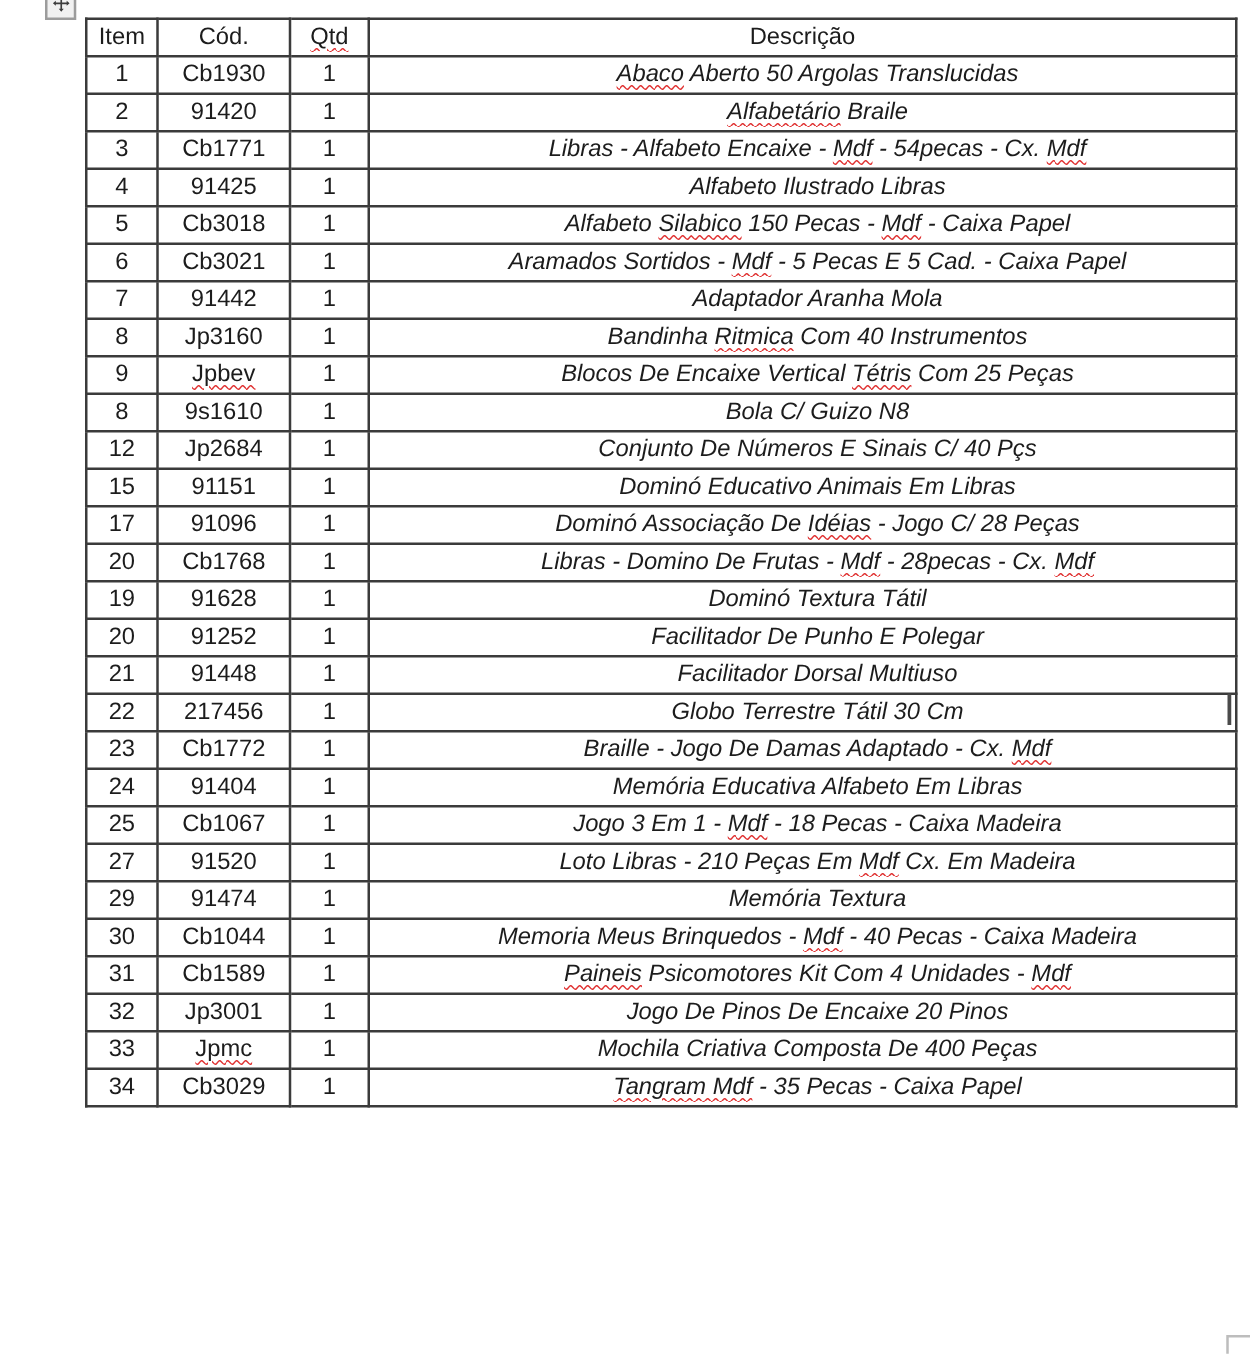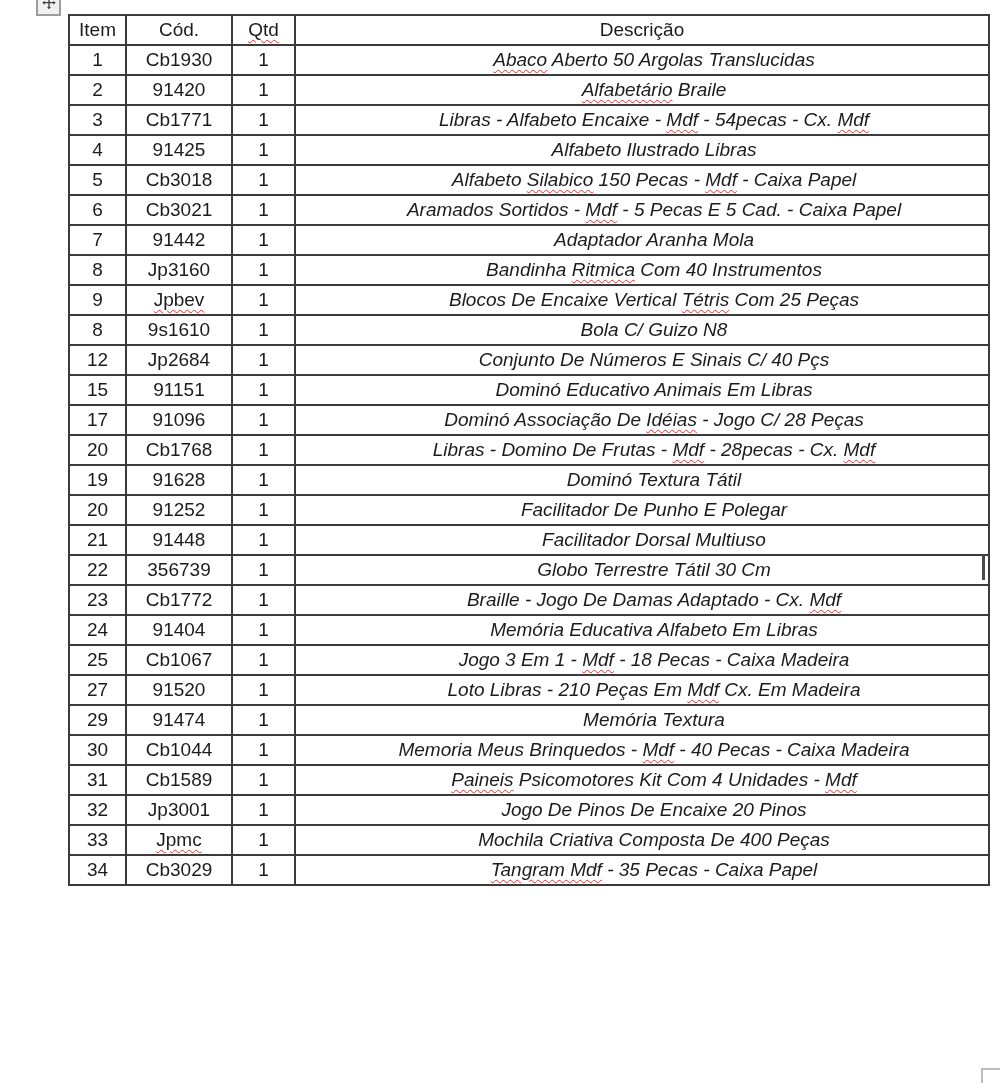--- a/index.html
+++ b/index.html
@@ -204,21 +204,21 @@
           <td class="desc"><span>Facilitador De Punho E Polegar</span></td>
         </tr>
         <tr>
           <td><span>21</span></td>
           <td><span>91448</span></td>
           <td><span>1</span></td>
           <td class="desc"><span>Facilitador Dorsal Multiuso</span></td>
         </tr>
         <tr>
           <td><span>22</span></td>
-          <td><span>356739</span></td>
+          <td><span>217456</span></td>
           <td><span>1</span></td>
           <td class="desc"><span>Globo Terrestre Tátil 30 Cm</span></td>
         </tr>
         <tr>
           <td><span>23</span></td>
           <td><span>Cb1772</span></td>
           <td><span>1</span></td>
           <td class="desc"><span>Braille - Jogo De Damas Adaptado - Cx. </span><span class="sp">Mdf</span></td>
         </tr>
         <tr>

